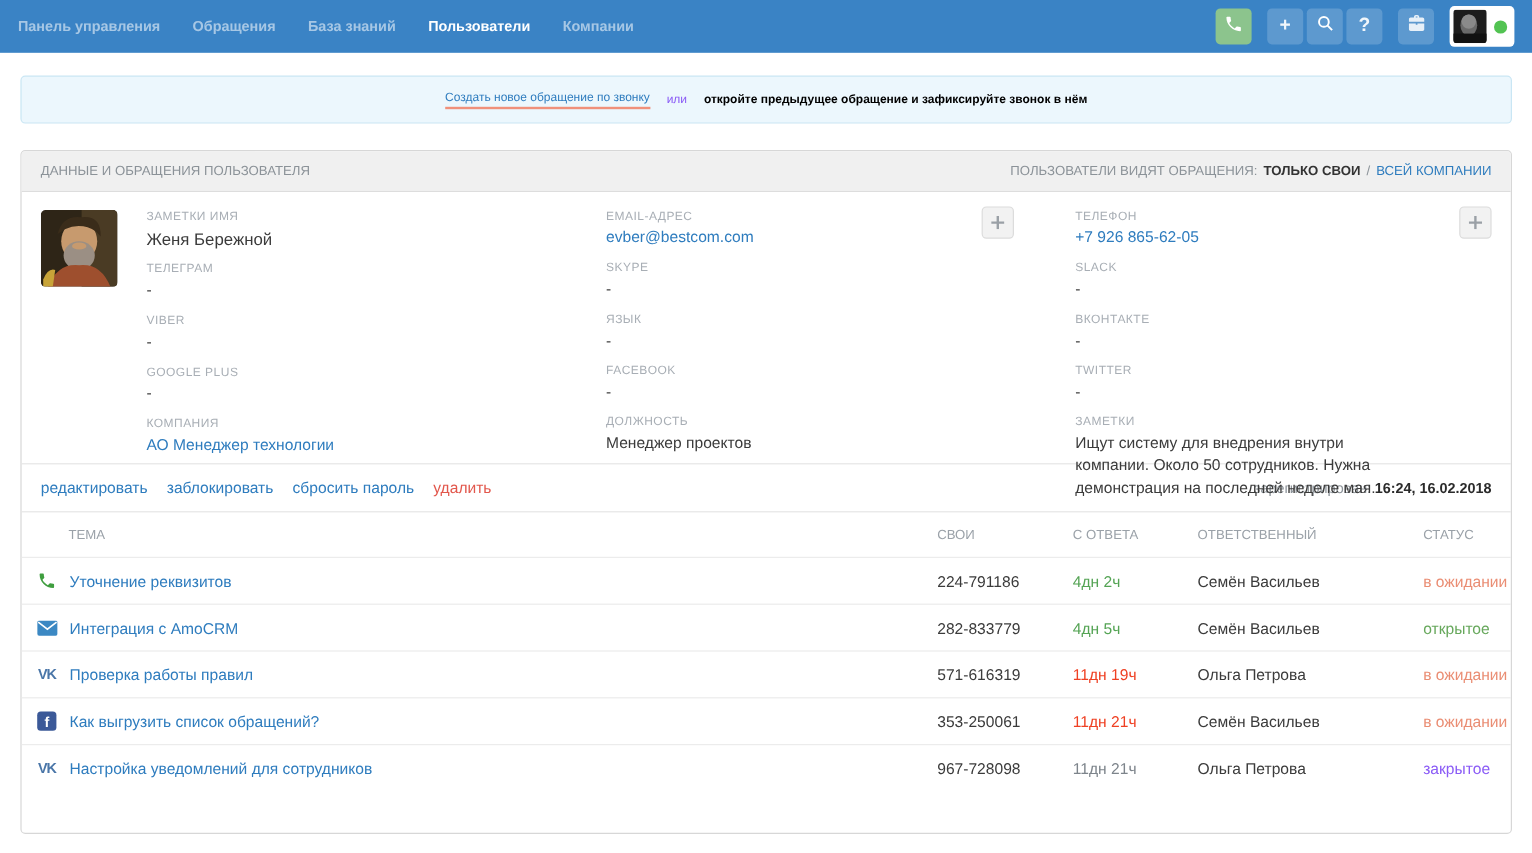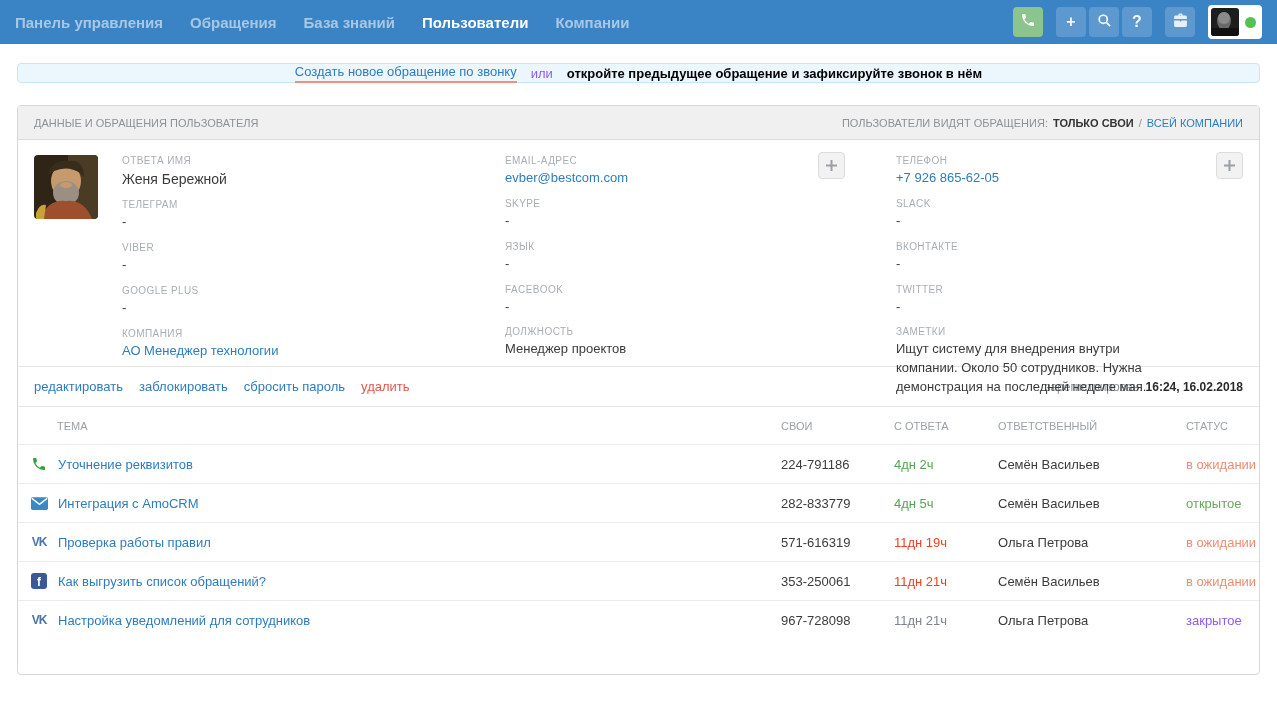--- a/index.html
+++ b/index.html
@@ -12,21 +12,21 @@
   }
 
   
   .navbar {
     height: 44px; background: #3a83c5;
     display: flex; align-items: center; justify-content: space-between;
     padding: 0 15px;
   }
   .nav-items { display: flex; list-style: none; gap: 27px; }
   .nav-item {
-    font-size: 15px; font-weight: 700; color: rgba(255,255,255,0.55);
+    font-size: 12px; font-weight: 700; color: rgba(255,255,255,0.55);
     cursor: pointer; white-space: nowrap;
   }
   .nav-item.active { color: #ffffff; }
   .nav-right { display: flex; align-items: center; }
   .nav-btn {
     width: 30px; height: 30px; border-radius: 4px;
     background: rgba(255,255,255,0.18);
     display: flex; align-items: center; justify-content: center;
     color: rgba(255,255,255,0.92); cursor: pointer; flex: 0 0 auto;
   }
@@ -37,24 +37,24 @@
   .avatar-widget {
     background: #ffffff; border-radius: 4px; height: 34px;
     display: flex; align-items: center; gap: 6px; padding: 3px 6px 3px 3px;
     cursor: pointer;
   }
   .avatar-thumb { width: 28px; height: 28px; border-radius: 3px; overflow: hidden; }
   .status-dot { width: 11px; height: 11px; border-radius: 50%; background: #52c352; }
 
   
   .banner {
-    margin: 19px 17px 0; height: 20px;
+    margin: 19px 17px 0; height: 40px;
     background: #ecf7fd; border: 1px solid #c9e6f4; border-radius: 4px;
     display: flex; align-items: center; justify-content: center; gap: 14px;
-    font-size: 13px;
+    font-size: 10px;
   }
   .banner-link {
     color: #2e7cbe; cursor: pointer;
     border-bottom: 2px solid #f0907a; padding-bottom: 2px;
   }
   .banner-or { color: #8b5cf6; }
   .banner-msg { font-weight: 700; color: #000000; text-align: right; }
 
   
   .panel {
@@ -221,21 +221,21 @@
         <path d="M14 20 Q18 4 34 6 Q50 4 50 22 L46 18 Q34 10 20 16 Z" fill="#3a2c1a"></path>
         <ellipse cx="32" cy="38" rx="13" ry="12" fill="#9b8f84"></ellipse>
         <ellipse cx="32" cy="30" rx="6" ry="3" fill="#c79a6e"></ellipse>
         <path d="M6 64 Q14 44 32 46 Q50 44 58 64 Z" fill="#9e4f2e"></path>
         <path d="M2 58 Q6 48 12 50 L10 64 L2 64 Z" fill="#c8a438"></path>
       </svg>
     </div>
 
     <div class="pcol1">
       <div class="field">
-        <div class="field-label">ОТВЕТА ИМЯ</div>
+        <div class="field-label">ЗАМЕТКИ ИМЯ</div>
         <div class="field-value lg">Женя Бережной</div>
       </div>
       <div class="field">
         <div class="field-label">ТЕЛЕГРАМ</div>
         <div class="field-value">-</div>
       </div>
       <div class="field">
         <div class="field-label">VIBER</div>
         <div class="field-value">-</div>
       </div>

